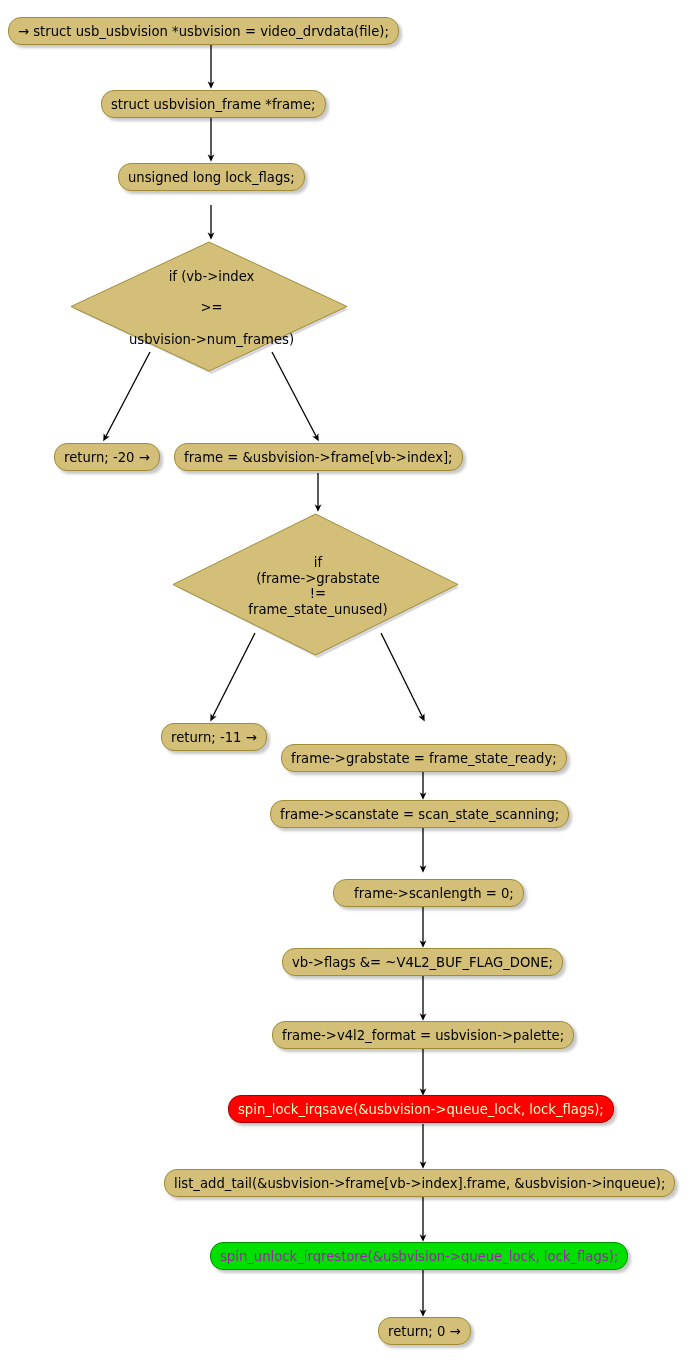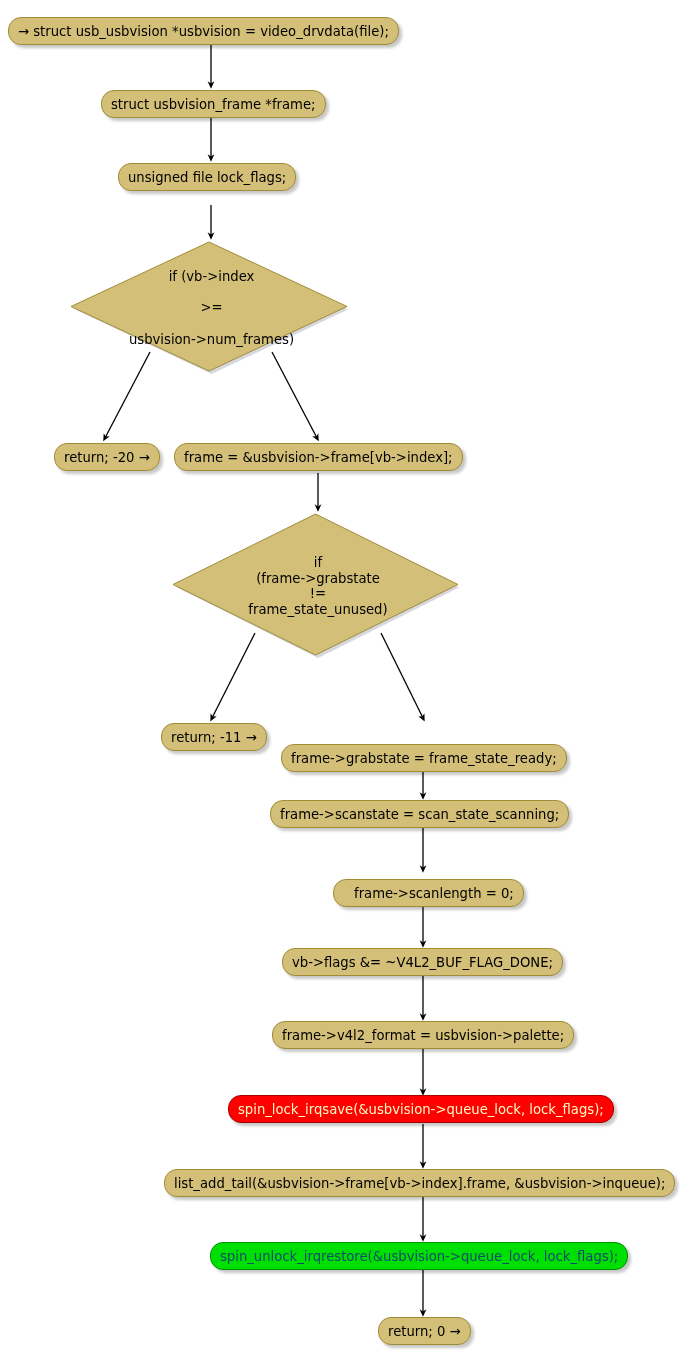--- a/index.html
+++ b/index.html
@@ -33,21 +33,21 @@
     box-shadow:3px 3px 3px rgba(0,0,0,0.22);
   }
   .rect.red{
     background:#FF0000;
     border:1px solid #A80000;
     color:#fef9c3;
   }
   .rect.green{
     background:#00E000;
     border:1px solid #008F00;
-    color:#0c4a6e;
+    color:#a21caf;
   }
 
   
   .diamond{
     position:absolute;
     display:block;
   }
   .diamond svg{display:block;}
   .diamond .dlabel{
     position:absolute;
@@ -112,21 +112,21 @@
       <path d="M423,1197 L423,1238"></path>
 
       <path d="M423,1270 L423,1313"></path>
     </g>
   </svg>
 
   <div class="node rect" style="left:8px;top:17px;">→ struct usb_usbvision *usbvision = video_drvdata(file);</div>
 
   <div class="node rect" style="left:101px;top:90px;">struct usbvision_frame *frame;</div>
 
-  <div class="node rect" style="left:118px;top:163px;">unsigned file lock_flags;</div>
+  <div class="node rect" style="left:118px;top:163px;">unsigned long lock_flags;</div>
 
   <div class="diamond" style="left:70px;top:240px;width:283px;height:136px;">
     <svg width="283" height="136" viewBox="0 0 283 136">
       <polygon points="141.5,134 5,69.5 141.5,5 278,69.5" fill="#B6B6C4" opacity="0.55"></polygon>
       <polygon points="139,131 1,66.5 139,2 277,66.5" fill="#D3BF77" stroke="#A08C36" stroke-width="1"></polygon>
     </svg>
     <div class="dlabel" style="padding-bottom:4px;gap:16px;">
       <span>if (vb-&gt;index</span>
       <span>&gt;=</span>
       <span>usbvision-&gt;num_frames)</span>

